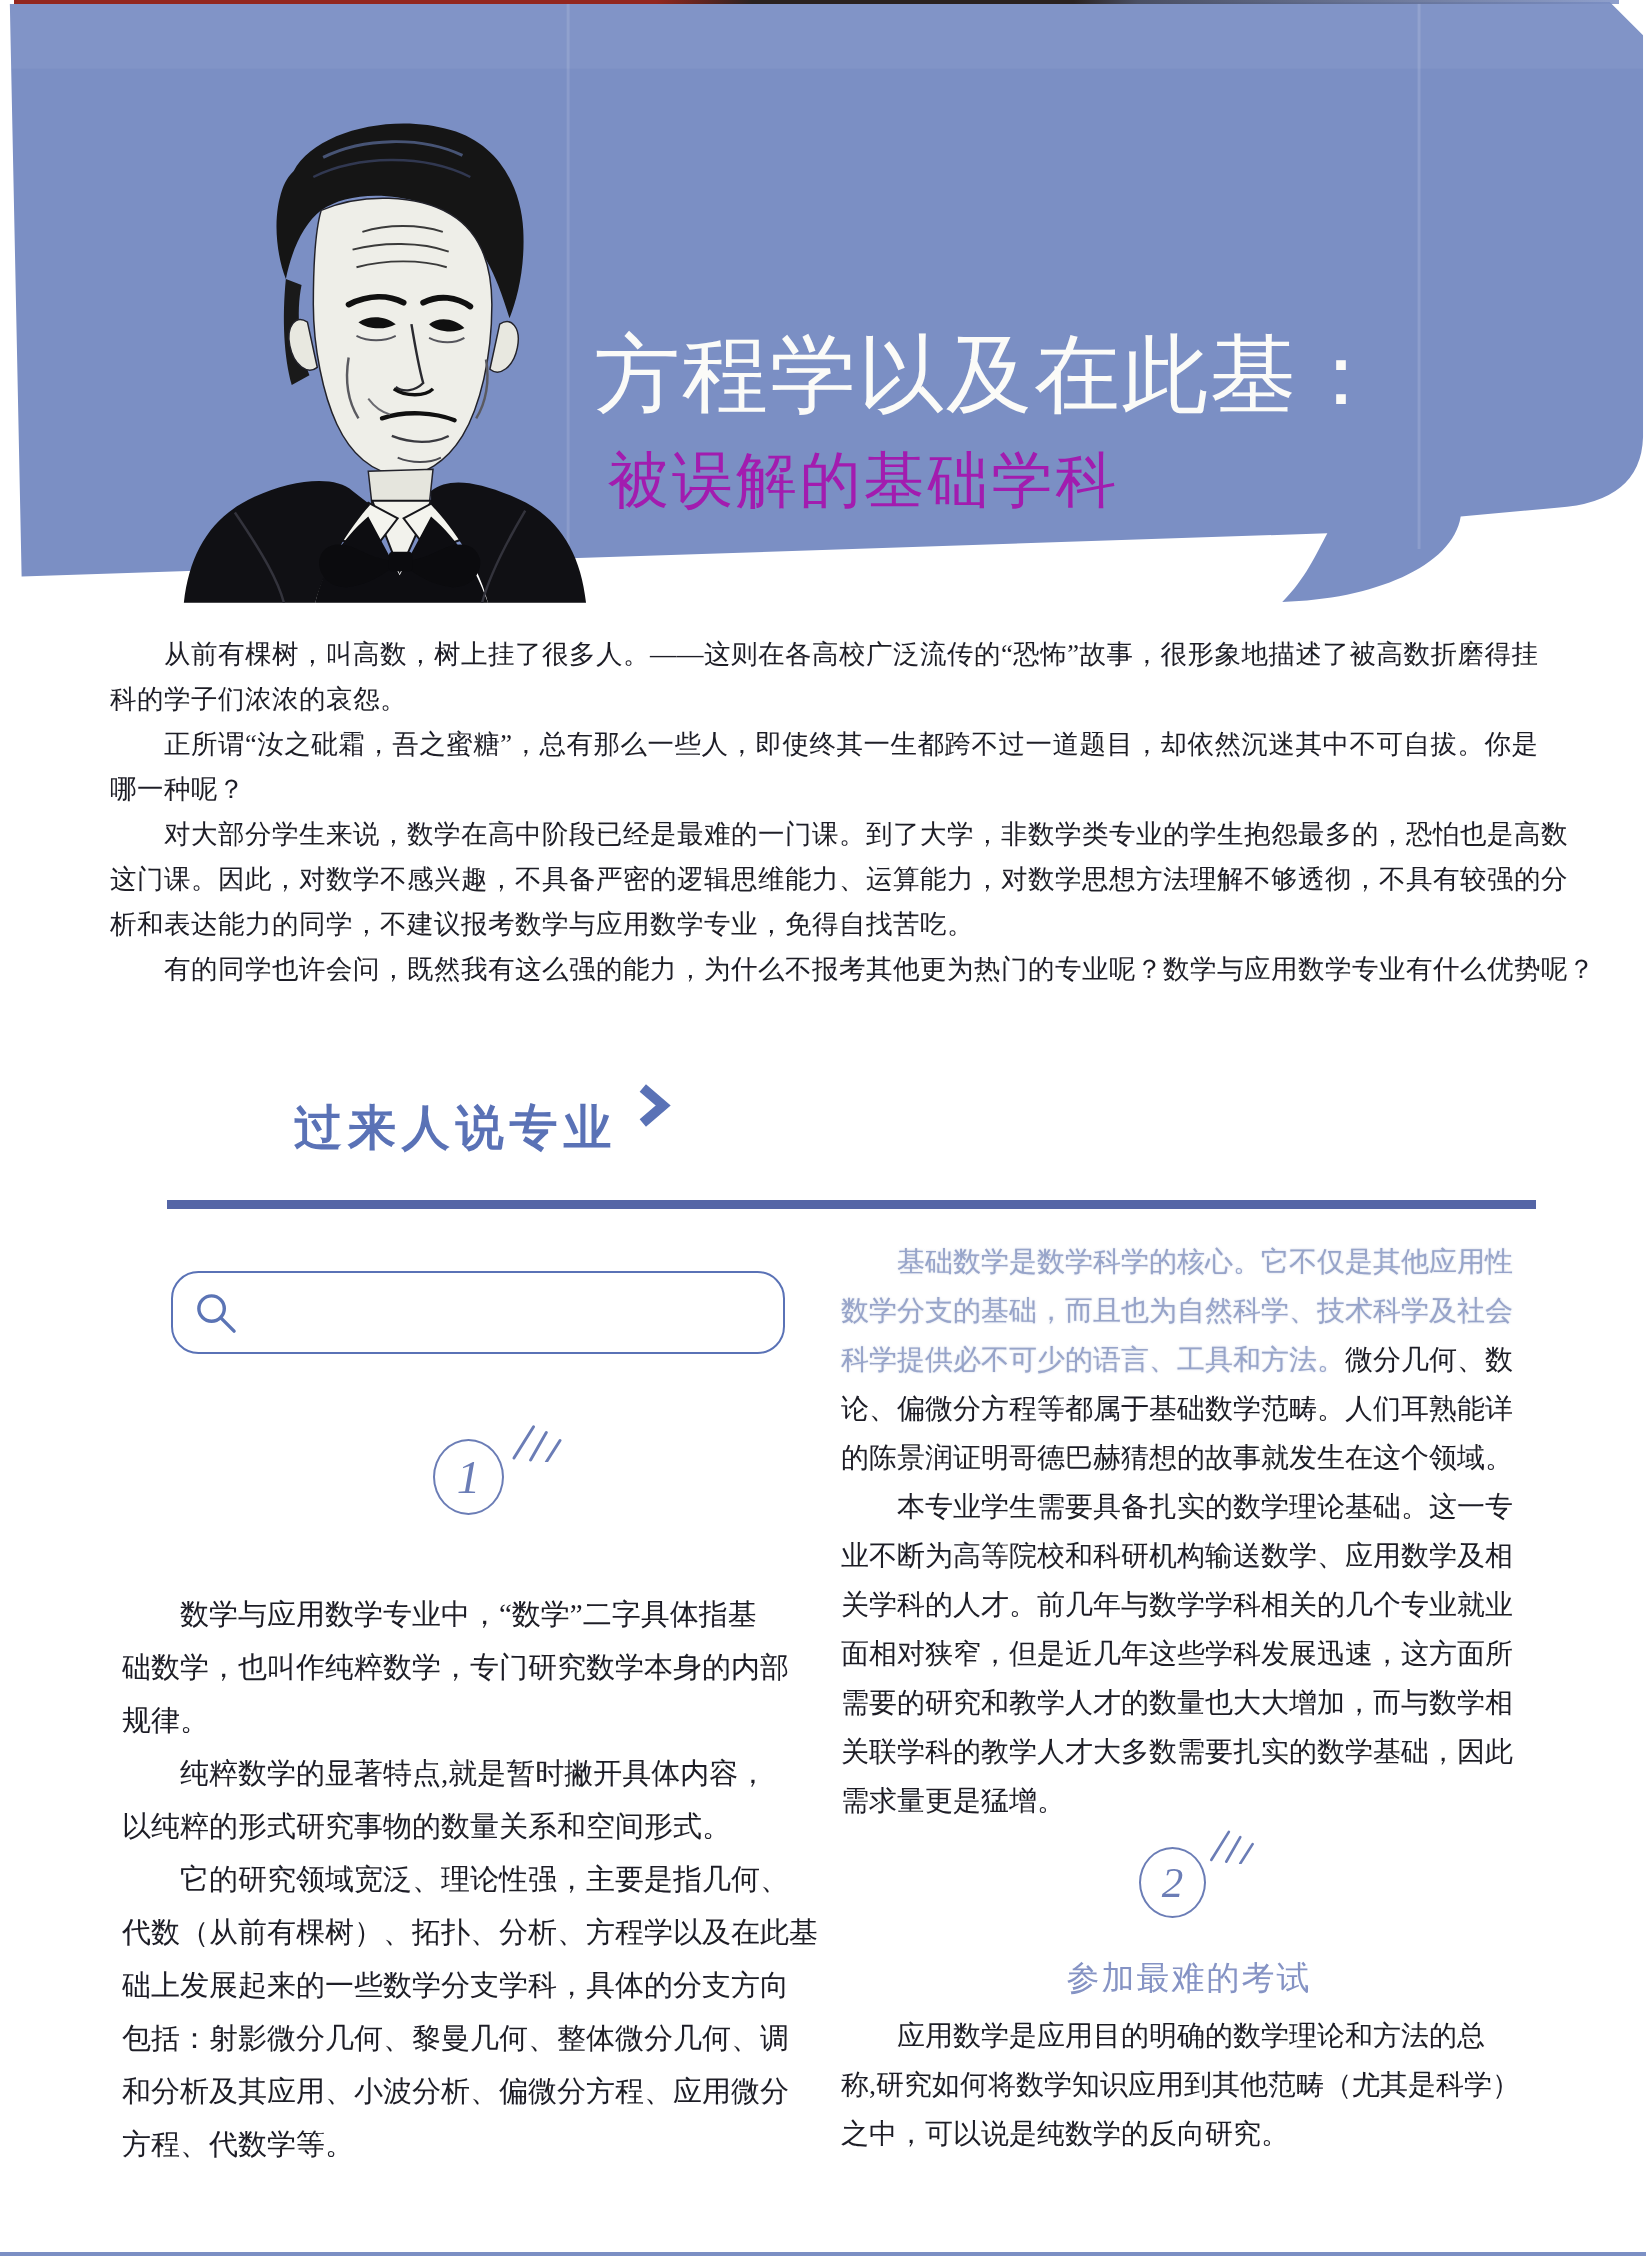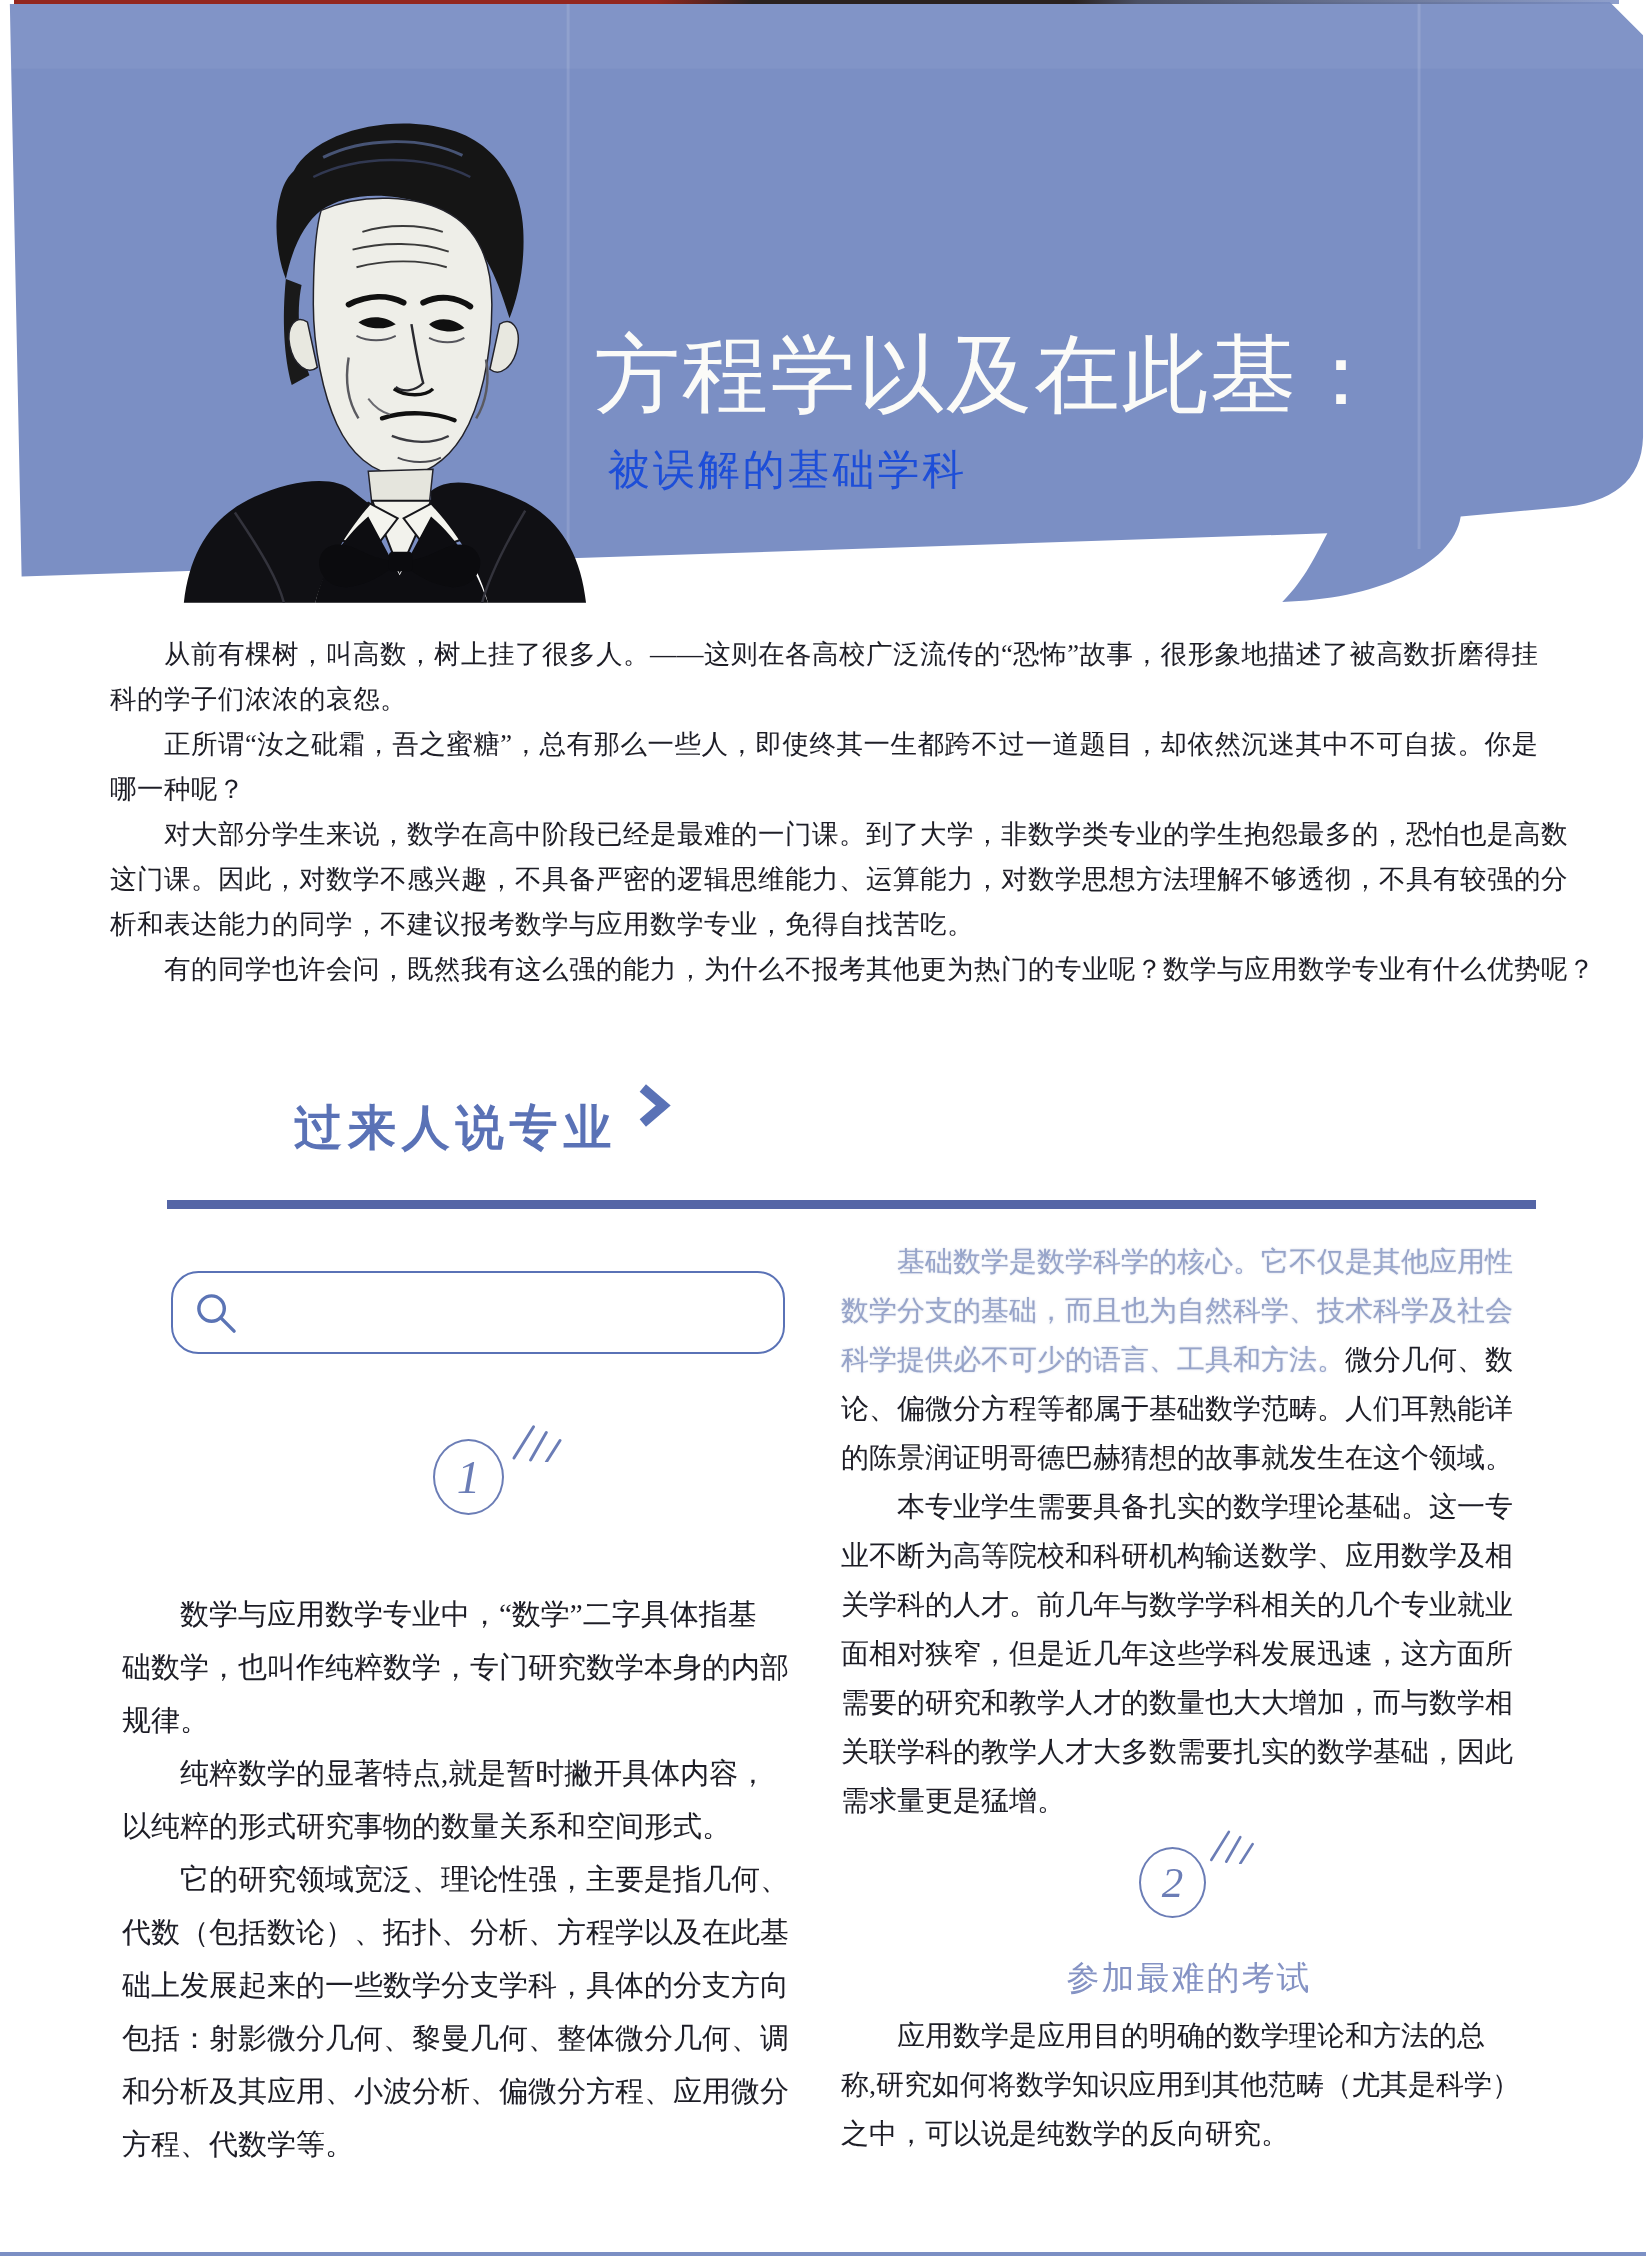--- a/index.html
+++ b/index.html
@@ -16,22 +16,22 @@
     position:absolute;top:0;left:13.7px;width:1605px;height:3.9px;
     background:linear-gradient(90deg,#93271f 0%,#93271f 40%,#2a2220 46%,#2a2220 66%,#4a4f63 70%,rgba(123,143,196,.85) 100%);
   }
   .banner-title{
     position:absolute;left:594px;top:331px;
     font-family:"DejaVu Sans",sans-serif;font-size:86px;line-height:1;
     color:#fbfbf8;letter-spacing:2px;font-weight:500;
   }
   .banner-subtitle{
     position:absolute;left:608px;top:449px;
-    font-family:"DejaVu Sans",sans-serif;font-size:42px;line-height:1;
-    color:#1d4ed8;letter-spacing:2.9px;font-weight:400;text-align:right;
+    font-family:"DejaVu Sans",sans-serif;font-size:61px;line-height:1;
+    color:#a21caf;letter-spacing:2.9px;font-weight:400;text-align:right;
   }
   .page-header{
     position:absolute;top:102px;right:110px;
     font-family:"DejaVu Sans",sans-serif;font-weight:700;
     font-size:28px;color:#14141c;letter-spacing:1px;
   }
   .portrait{position:absolute;left:176px;top:110px}
 
   
   .intro-block{
@@ -216,21 +216,21 @@
     <path d="M23 48 L39 20" stroke="#6b7db6" stroke-width="3" stroke-linecap="round"></path>
     <path d="M39 50 L53 28" stroke="#6b7db6" stroke-width="3" stroke-linecap="round"></path>
   </svg>
 
   <div class="left-body">　　数学与应用数学专业中，“数学”二字具体指基
 础数学，也叫作纯粹数学，专门研究数学本身的内部
 规律。
 　　纯粹数学的显著特点,就是暂时撇开具体内容，
 以纯粹的形式研究事物的数量关系和空间形式。
 　　它的研究领域宽泛、理论性强，主要是指几何、
-代数（包括数论）、拓扑、分析、方程学以及在此基
+代数（从前有棵树）、拓扑、分析、方程学以及在此基
 础上发展起来的一些数学分支学科，具体的分支方向
 包括：射影微分几何、黎曼几何、整体微分几何、调
 和分析及其应用、小波分析、偏微分方程、应用微分
 方程、代数学等。</div>
 
   <div class="right-body"><span class="faded">　　基础数学是数学科学的核心。它不仅是其他应用性
 数学分支的基础，而且也为自然科学、技术科学及社会
 科学提供必不可少的语言、工具和方法。</span><span>微分几何、数
 论、偏微分方程等都属于基础数学范畴。人们耳熟能详
 的陈景润证明哥德巴赫猜想的故事就发生在这个领域。

